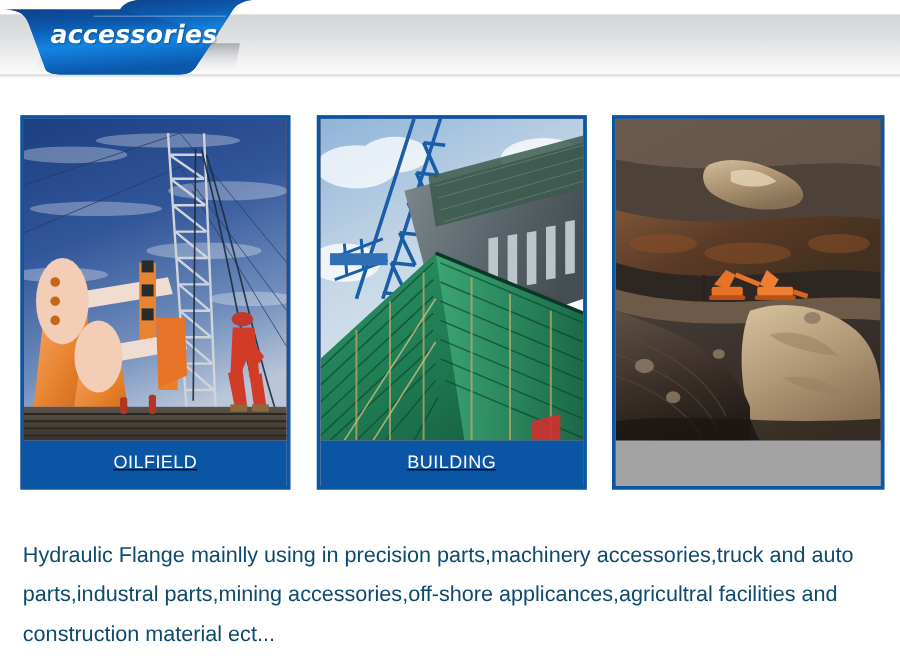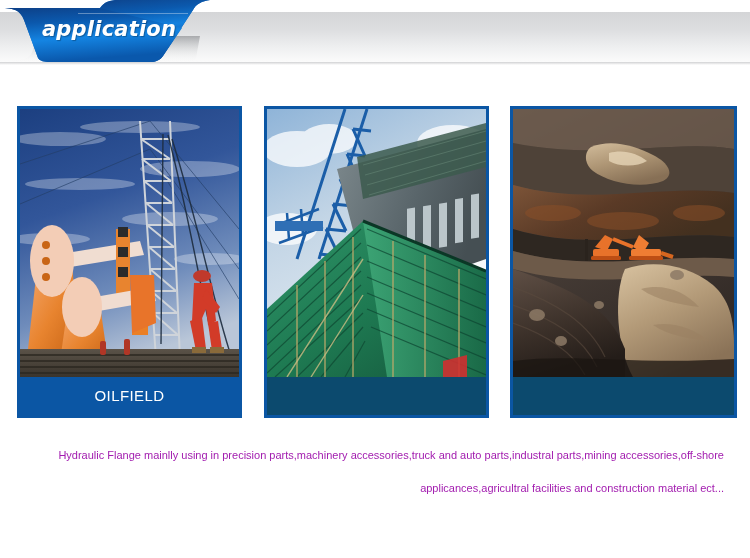--- a/index.html
+++ b/index.html
@@ -73,27 +73,28 @@
   
   .cards-row {
     position: absolute;
     left: 0;
     top: 96px;
     width: 750px;
     height: 312px;
   }
   .card {
     position: absolute;
-    top: 10px;
+    top: 0;
     width: 219px;
     height: 306px;
     border: 3px solid #0b56a4;
     box-sizing: content-box;
-    background: #0c4a6e;
+    background: #a3a3a3;
     overflow: hidden;
+    text-decoration: underline;
   }
   .card-1 { left: 17px; }
   .card-2 { left: 264px; }
   .card-3 { left: 510px; width: 221px; }
 
   .card-photo {
     position: relative;
     width: 100%;
     height: 268px;
     overflow: hidden;
@@ -114,25 +115,24 @@
     letter-spacing: 0.4px;
     background: #0b56a4;
   }
 
   
   .description {
     position: absolute;
     left: 19px;
     top: 428px;
     width: 705px;
-    font-size: 11px;
-    color: #a21caf;
+    font-size: 18px;
+    color: #0c4a6e;
     line-height: 33px;
     font-family: "Liberation Sans", sans-serif;
-    text-align: right;
   }
 </style>
 </head>
 <body>
 
 <div class="header-band">
   <div class="gray-bar"></div>
   <div class="gray-bar-shadow"></div>
 
   <div class="tab-wrap">
@@ -168,21 +168,21 @@
                L118,0
                C110,0 104,2 100,8
                L0,8 Z" fill="url(#tabGrad2)"></path>
 
       <path d="M100,8 C104,2 110,0 118,0 L210,0 C202,1 196,4 193,10 L168,48 L150,36 Z" fill="url(#tabGrad)" opacity="0.92"></path>
 
       <path d="M0,8 C14,8 20,10 24,20 L38,58 C40,61 44,62 50,62 L150,62 C156,62 160,60 163,56 L182,28 L100,8 Z" fill="url(#tabGrad)"></path>
 
       <rect x="78" y="13" width="110" height="1" fill="rgba(255,255,255,0.35)"></rect>
     </svg>
-    <div class="tab-label">application</div>
+    <div class="tab-label">accessories</div>
   </div>
 </div>
 
 <div class="cards-row">
 
   <div class="card card-1">
     <div class="card-photo">
       <svg viewBox="0 0 219 268" preserveAspectRatio="xMidYMid slice">
         <defs>
           <linearGradient id="skyOil" x1="0" y1="0" x2="0.3" y2="1">
@@ -363,20 +363,21 @@
 
         <g stroke="#cbbd84" stroke-width="1.4" opacity="0.8">
           <path d="M20,268 L96,150 M44,268 L96,186"></path>
         </g>
 
         <path d="M176,252 L200,246 L200,268 L176,268 Z" fill="#cf3030" opacity="0.9"></path>
 
         <path d="M96,112 L219,162" stroke="#0b3726" stroke-width="3" fill="none"></path>
       </svg>
     </div>
+    <div class="card-caption">BUILDING</div>
   </div>
 
   <div class="card card-3">
     <div class="card-photo">
       <svg viewBox="0 0 221 268" preserveAspectRatio="xMidYMid slice">
         <defs>
           <linearGradient id="rockTop" x1="0" y1="0" x2="0.4" y2="1">
             <stop offset="0%" stop-color="#6a5b50"></stop>
             <stop offset="55%" stop-color="#463c36"></stop>
             <stop offset="100%" stop-color="#322a26"></stop>

